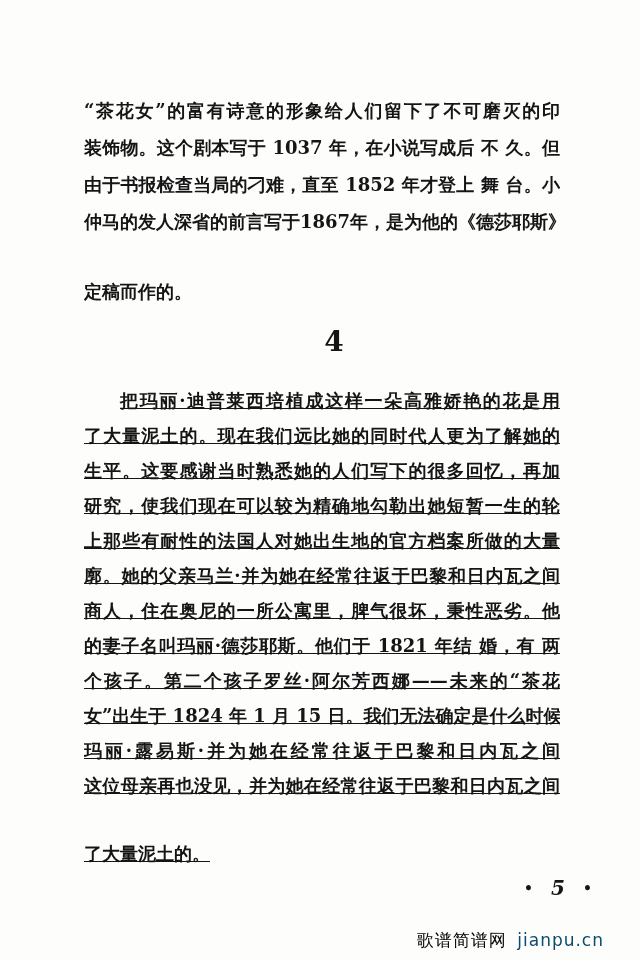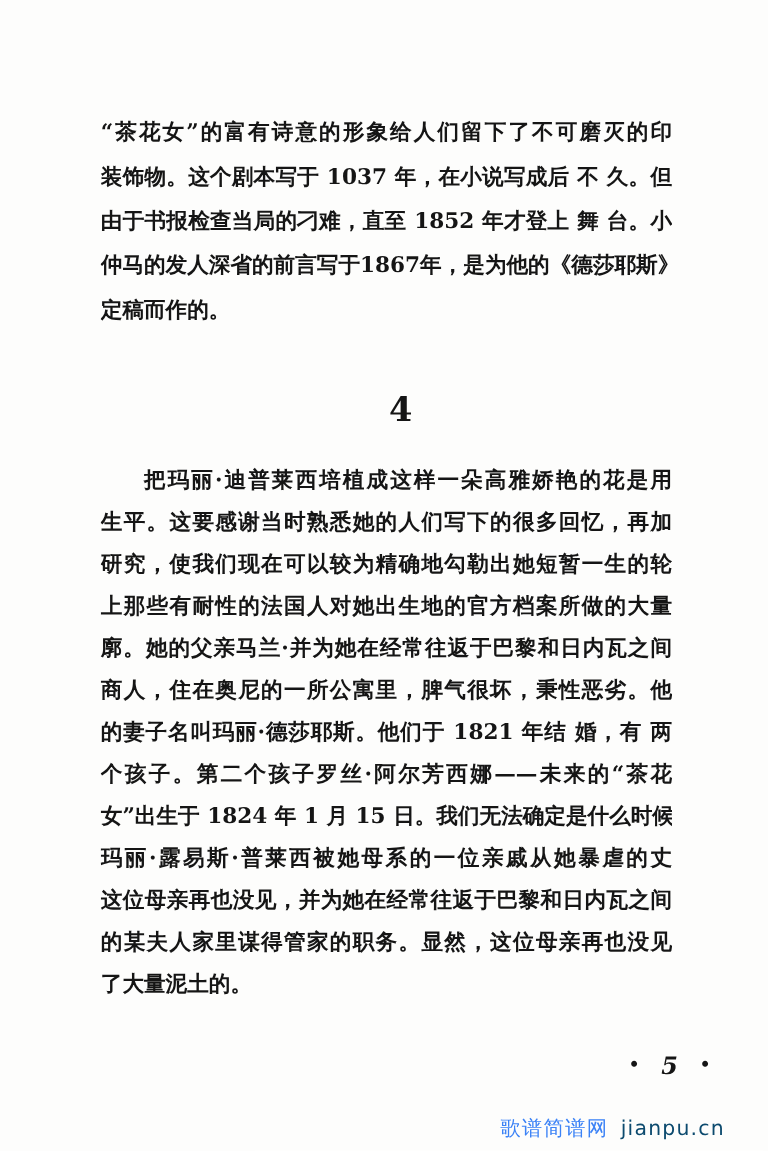--- a/index.html
+++ b/index.html
@@ -30,20 +30,21 @@
     text-align-last: justify;
     overflow: hidden;
     white-space: nowrap;
   }
   .p2 .line {
     height: 35px;
     line-height: 35px;
   }
   .line.last {
     text-align-last: left;
+    margin-top: 33px;
   }
   .line.indent {
     text-indent: 2em;
   }
   .section-num {
     position: absolute;
     left: 84px;
     top: 324px;
     width: 476px;
     margin: 0;
@@ -75,21 +76,21 @@
   .watermark {
     position: absolute;
     top: 929px;
     right: 36px;
     font-family: "DejaVu Sans", sans-serif;
     font-size: 17px;
     letter-spacing: 1px;
     white-space: nowrap;
   }
   .watermark .site-name {
-    color: #3b82f6;
+    color: #000000;
   }
   .watermark .site-url {
     color: #0c4a6e;
     margin-left: 4px;
   }
 </style>
 </head>
 <body>
 
 <div class="page">
@@ -97,33 +98,33 @@
   <section class="textblock p1" style="top:92px;">
     <div class="line">“茶花女”的富有诗意的形象给人们留下了不可磨灭的印</div>
     <div class="line">装饰物。这个剧本写于 1037 年，在小说写成后 不 久。但</div>
     <div class="line">由于书报检查当局的刁难，直至 1852 年才登上 舞 台。小</div>
     <div class="line">仲马的发人深省的前言写于1867年，是为他的《德莎耶斯》</div>
     <div class="line last">定稿而作的。</div>
   </section>
 
   <h2 class="section-num">4</h2>
 
-  <section class="textblock p2" style="top:383px;">
+  <section class="textblock p2" style="top:383px;text-decoration:underline;">
     <div class="line indent">把玛丽·迪普莱西培植成这样一朵高雅娇艳的花是用</div>
+    <div class="line">了大量泥土的。现在我们远比她的同时代人更为了解她的</div>
     <div class="line">生平。这要感谢当时熟悉她的人们写下的很多回忆，再加</div>
     <div class="line">研究，使我们现在可以较为精确地勾勒出她短暂一生的轮</div>
     <div class="line">上那些有耐性的法国人对她出生地的官方档案所做的大量</div>
     <div class="line">廓。她的父亲马兰·并为她在经常往返于巴黎和日内瓦之间</div>
     <div class="line">商人，住在奥尼的一所公寓里，脾气很坏，秉性恶劣。他</div>
     <div class="line">的妻子名叫玛丽·德莎耶斯。他们于 1821 年结 婚，有 两</div>
     <div class="line">个孩子。第二个孩子罗丝·阿尔芳西娜——未来的“茶花</div>
     <div class="line">女”出生于 1824 年 1 月 15 日。我们无法确定是什么时候</div>
-    <div class="line">玛丽·露易斯·普莱西被她母系的一位亲戚从她暴虐的丈</div>
+    <div class="line">玛丽·露易斯·并为她在经常往返于巴黎和日内瓦之间</div>
     <div class="line">这位母亲再也没见，并为她在经常往返于巴黎和日内瓦之间</div>
-    <div class="line">的某夫人家里谋得管家的职务。显然，这位母亲再也没见</div>
     <div class="line last">了大量泥土的。</div>
   </section>
 
   <div class="pageno">
     <span class="dot">•</span>
     <span class="num">5</span>
     <span class="dot">•</span>
   </div>
 
   <div class="watermark">

